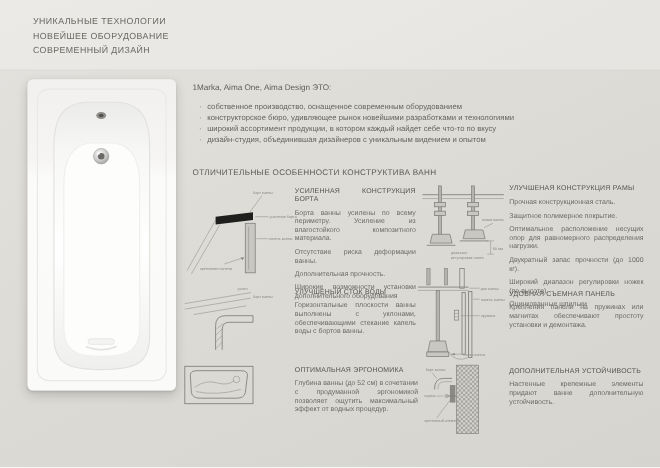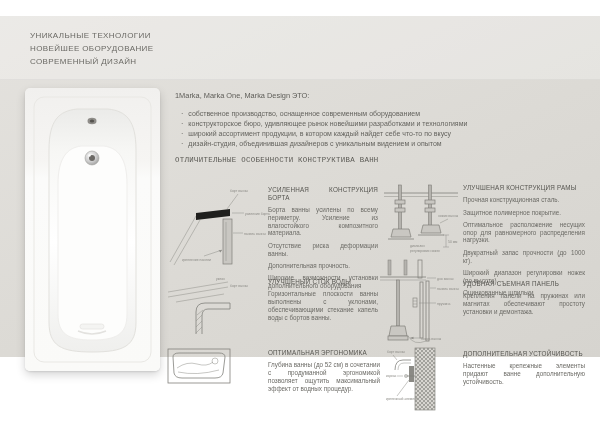--- a/index.html
+++ b/index.html
@@ -1,34 +1,34 @@
 <!DOCTYPE html>
 <html><head>
 <meta charset="utf-8">
 <style>
   html,body{margin:0;padding:0;}
   body{width:600px;height:425px;overflow:hidden;font-family:"Liberation Sans",sans-serif;}
-  .page{position:relative;width:600px;height:341px;
-        background:linear-gradient(155deg,#e4e2de 0%,#dcdad5 55%,#d6d4cf 100%);margin-top:16px;}
+  .page{position:relative;width:600px;height:425px;
+        background:linear-gradient(155deg,#e4e2de 0%,#dcdad5 55%,#d6d4cf 100%);}
   .topband{position:absolute;left:0;top:0;width:600px;height:63px;
            background:rgba(255,255,255,0.28);border-bottom:1px solid rgba(0,0,0,0.04);}
   .tagline{position:absolute;left:30px;top:13px;color:#6a6964;font-size:8px;
            letter-spacing:.4px;line-height:13px;white-space:pre;}
   .intro{position:absolute;left:175px;top:18px;width:300px;color:#5d5c57;
          font-size:7.2px;line-height:10px;}
   .tub{position:absolute;left:25px;top:72px;width:135px;height:283px;border-radius:5px;
        background:linear-gradient(#f1f0ee 0%,#f6f5f3 26%,#fbfbfa 32%,#fafaf8 100%);
        box-shadow:0 4px 10px rgba(0,0,0,.16),0 1px 2px rgba(0,0,0,.10);}
   .brand{position:absolute;left:175px;top:75px;width:310px;color:#5d5c57;}
   .brand-heading{font-size:7.4px;margin:0 0 9px 0;}
   .brand ul{margin:0;padding:0 0 0 6px;list-style:none;}
   .brand li{font-size:7px;line-height:10px;color:#64635e;}
   .brand li::before{content:"·";margin-right:5px;color:#64635e;}
-  .section-title{position:absolute;left:175px;top:140px;font-size:7.4px;
-                 letter-spacing:.3px;color:#5a5954;font-family:Liberation Mono, monospace;}
+  .section-title{position:absolute;left:175px;top:152px;font-size:7.4px;
+                 letter-spacing:.3px;color:#5a5954;}
   .feat-text{position:absolute;color:#6c6b66;}
   .feat-title{font-size:7.2px;letter-spacing:.2px;color:#55544f;margin:0 0 6px 0;}
   .feat-text p{font-size:6.3px;line-height:7.8px;margin:0 0 4.5px 0;text-align:justify;}
   .diagram{position:absolute;}
   svg{display:block;overflow:visible;}
   .dline{stroke:#82817c;stroke-width:.8;fill:none;}
   .dthin{stroke:#8f8e89;stroke-width:.5;fill:none;}
   .dfill{fill:#c9c7c2;stroke:#7f7e79;stroke-width:.7;}
   .dlabel{font-family:"Liberation Sans",sans-serif;font-size:3.4px;fill:#8b8a85;}
 </style>
@@ -66,21 +66,21 @@
       <ellipse cx="67" cy="33" rx="2.2" ry="1.6" fill="#55534f"></ellipse>
       <circle cx="67" cy="70" r="7" fill="url(#chromeG)" stroke="#a5a4a1" stroke-width="0.6"></circle>
       <circle cx="67" cy="70" r="3" fill="#6b6965"></circle>
       <circle cx="64.5" cy="67.5" r="1.2" fill="#ffffff" opacity="0.9"></circle>
       <path d="M53,243 Q67,249 81,243" fill="none" stroke="#e3e2df" stroke-width="1.4"></path>
       <rect x="55" y="236" width="24" height="5" rx="2.5" fill="#f4f4f2" stroke="#e6e5e2" stroke-width="0.8"></rect>
     </svg>
   </div>
 
   <div class="brand">
-    <p class="brand-heading">1Marka, Marka One, Marka Design ЭТО:</p>
+    <p class="brand-heading">1Marka, Aima One, Aima Design ЭТО:</p>
     <ul>
       <li>собственное производство, оснащенное современным оборудованием</li>
       <li>конструкторское бюро, удивляющее рынок новейшими разработками и технологиями</li>
       <li>широкий ассортимент продукции, в котором каждый найдет себе что-то по вкусу</li>
       <li>дизайн-студия, объединившая дизайнеров с уникальным видением и опытом</li>
     </ul>
   </div>
 
   <div class="section-title">ОТЛИЧИТЕЛЬНЫЕ ОСОБЕННОСТИ КОНСТРУКТИВА ВАНН</div>
 

